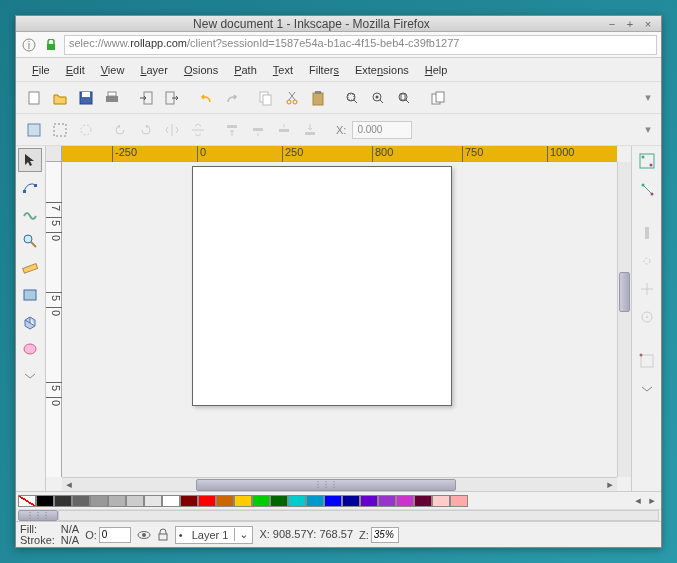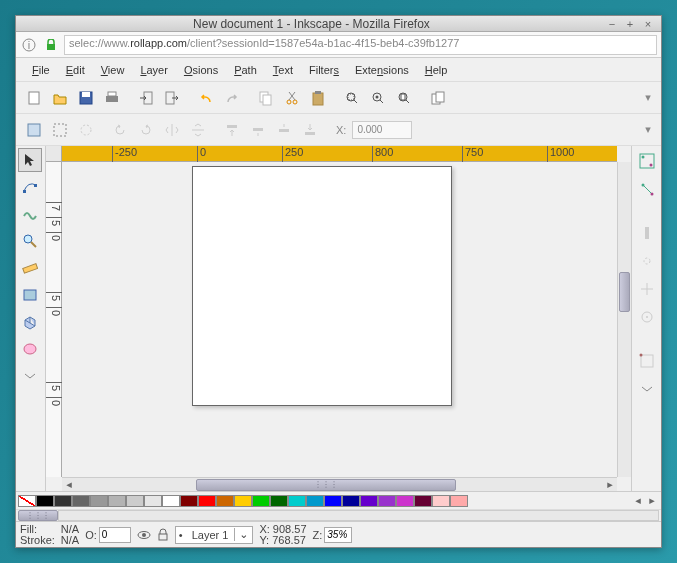--- a/index.html
+++ b/index.html
@@ -49,21 +49,21 @@
 .pscroll-thumb { width: 40px; background: linear-gradient(#ccd,#aab); border: 1px solid #99a; border-radius: 2px; display:flex; align-items:center; justify-content:center; font-size:8px; color:#778; }
 .statusbar { height: 26px; background: #f0f0f0; display: flex; align-items: center; padding: 0 4px; border-top: 1px solid #ccc; gap: 6px; font-size: 10px; color: #444; }
 .fill-stroke { display: flex; flex-direction: column; line-height: 11px; }
 .fs-row { display: flex; gap: 4px; }
 .opacity-box { display: flex; align-items: center; gap: 2px; }
 .spin-input { width: 32px; height: 16px; border: 1px solid #aaa; font-size: 10px; padding: 0 2px; }
 .layer-sel { display: flex; align-items: center; border: 1px solid #aaa; height: 18px; background: white; }
 .layer-name { padding: 0 6px; }
 .layer-dd { width: 18px; border-left: 1px solid #aaa; text-align: center; cursor: pointer; }
 .status-msg { flex: 1; overflow: hidden; white-space: nowrap; }
-.coords { display: flex; flex-direction: column; line-height: 11px; font-size: 9px; }
+.coords { display: flex; line-height: 11px; font-size: 9px; }
 .zoom-box { display: flex; align-items: center; gap: 2px; }
 svg { display: block; }
 </style>
 </head>
 <body>
 
 <div class="window">
 
   <div class="titlebar">
     <span class="title-text">New document 1 - Inkscape - Mozilla Firefox</span>

